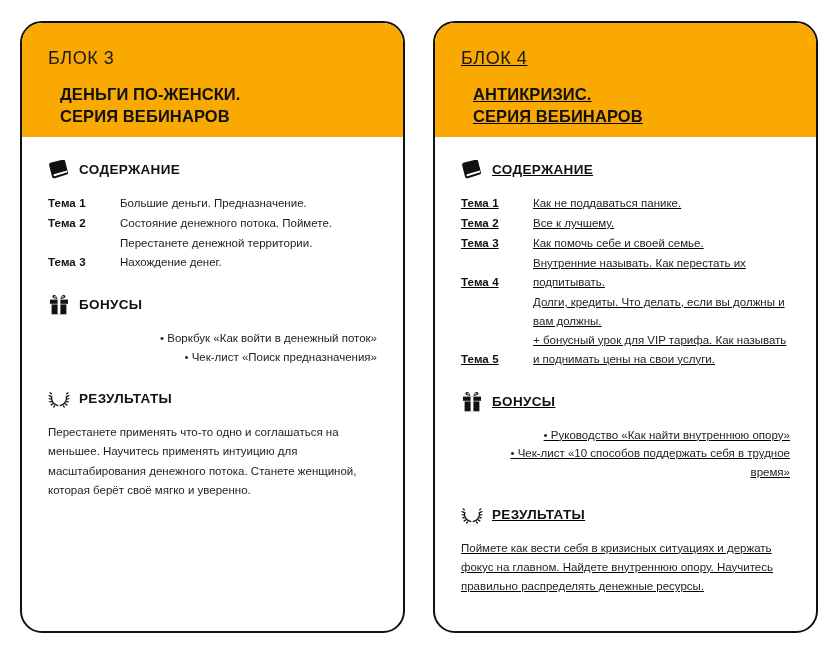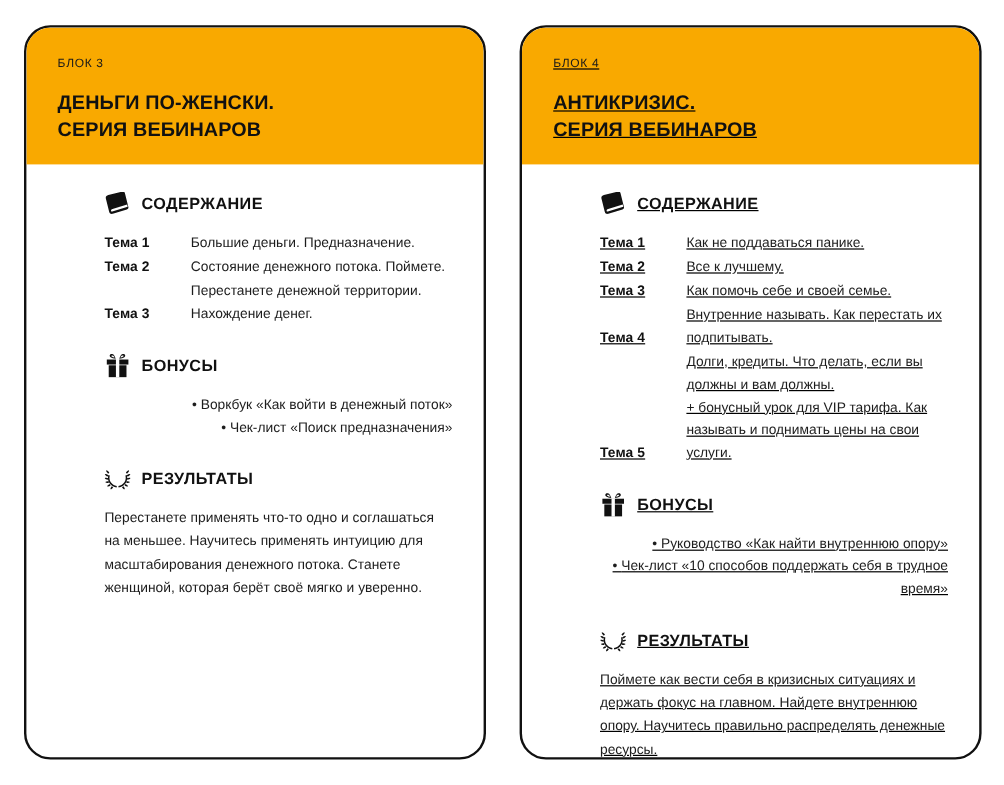--- a/index.html
+++ b/index.html
@@ -40,45 +40,45 @@
 
   .card-header {
     background: #f9a900;
     padding: 26px 26px 22px 26px;
     box-sizing: border-box;
   }
   .card--left .card-header  { height: 114px; }
   .card--right .card-header { height: 114px; }
 
   .block-label {
-    font-size: 10px;
+    font-size: 18px;
     letter-spacing: 0.55px;
     color: #1a1a1a;
     font-weight: 400;
     line-height: 1;
     margin: 0 0 17px 0;
   }
 
   .card-title {
     font-size: 16.5px;
     font-weight: 700;
     color: #111111;
     line-height: 1.32;
     letter-spacing: 0.1px;
-    margin: 0;
+    margin: 12px;
     white-space: pre-line;
   }
 
   .card-body {
     padding: 22px 26px 20px 26px;
     box-sizing: border-box;
     flex: 1;
   }
 
-  .section { margin-bottom: 22px; margin-left: 39px; }
+  .section { margin-bottom: 22px; }
   .section:last-child { margin-bottom: 0; }
 
   .section-head {
     display: flex;
     align-items: center;
     gap: 9px;
     margin-bottom: 13px;
   }
   .section-icon {
     width: 22px;

